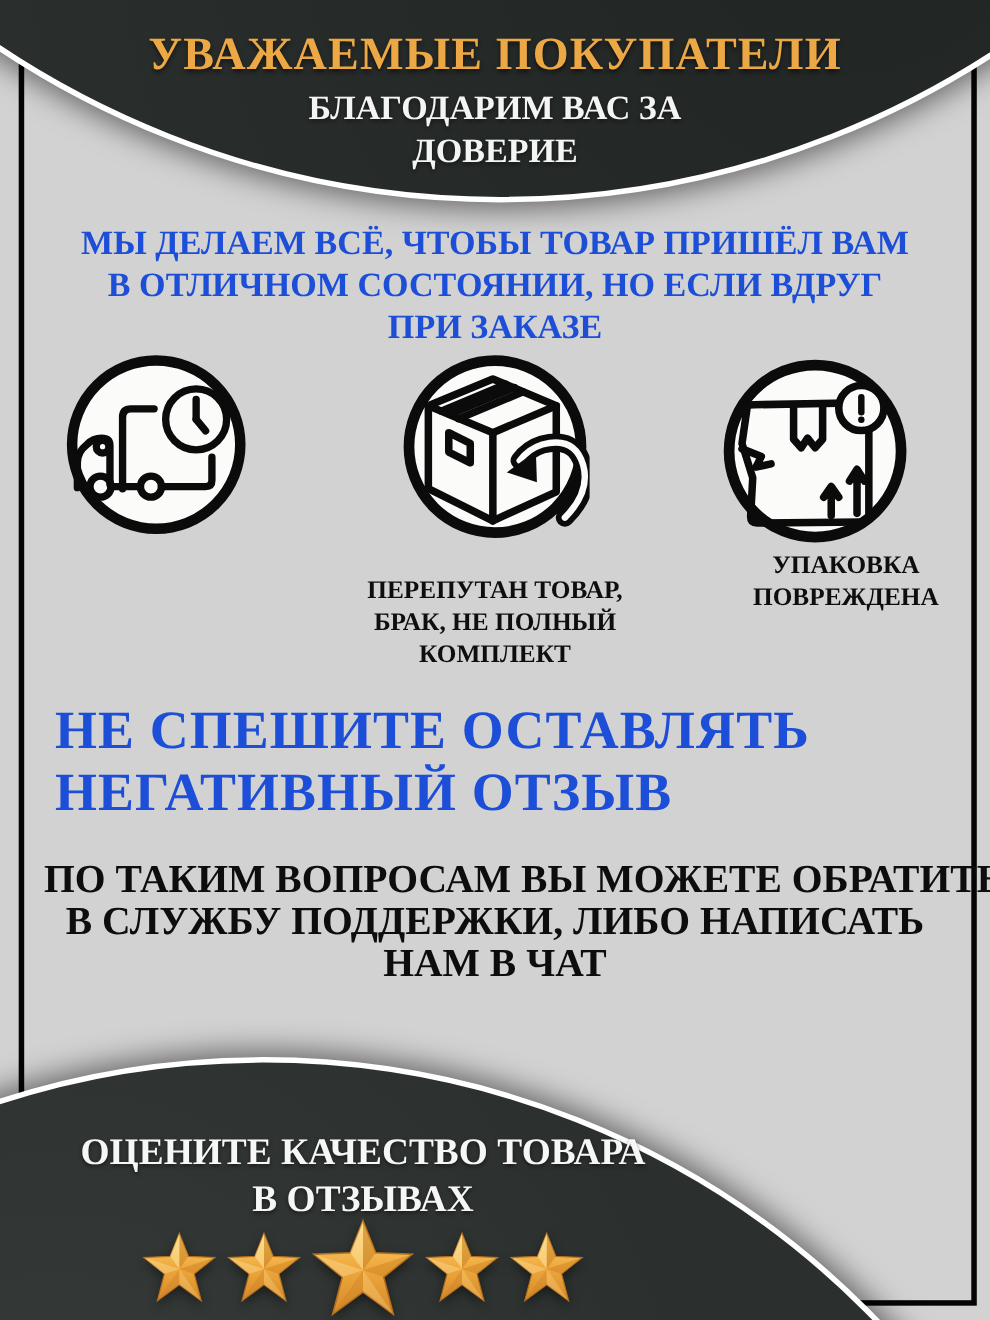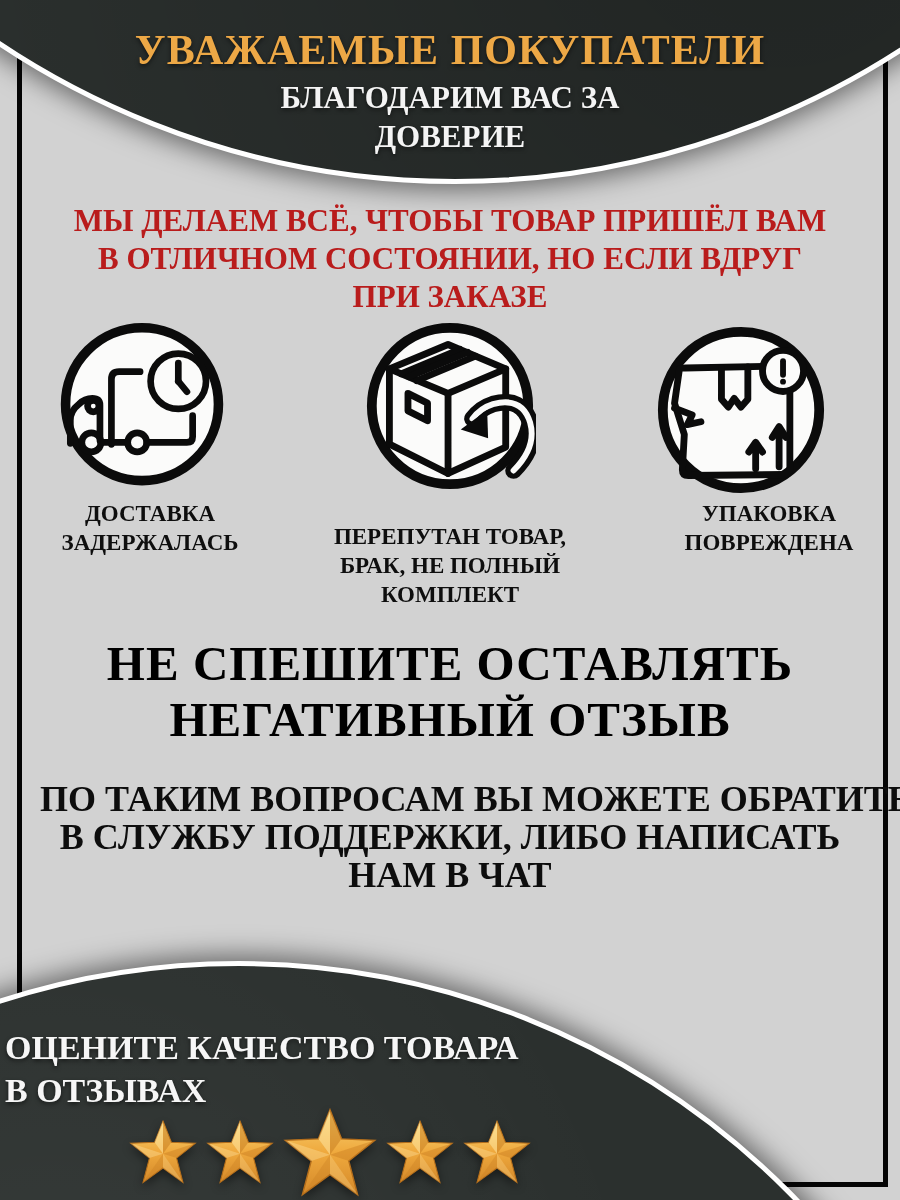--- a/index.html
+++ b/index.html
@@ -38,26 +38,26 @@
   }
   .header-subtitle{
     position:absolute; left:0; top:78px; width:900px; z-index:3;
     text-align:center; font-size:31px; font-weight:700; line-height:39px;
     color:#f4f4f4; text-shadow:0 2px 4px rgba(0,0,0,0.5);
   }
 
   
   .intro{
     position:absolute; left:50px; top:202px; width:800px; z-index:3;
-    text-align:center; font-size:31px; font-weight:700; line-height:38px; color:#b91c1c;
+    text-align:center; font-size:31px; font-weight:700; line-height:38px; color:#1d4ed8;
   }
   .warning-heading{
     position:absolute; left:50px; top:636px; width:800px; z-index:3;
-    text-align:center; font-size:49px; font-weight:700; line-height:56px;
-    letter-spacing:1px; color:#000000;
+    text-align:left; font-size:49px; font-weight:700; line-height:56px;
+    letter-spacing:1px; color:#1d4ed8;
   }
   .warning-body{
     position:absolute; left:40px; top:780px; width:820px; z-index:3;
     text-align:center; font-size:36px; font-weight:700; line-height:38px; color:#0d0d0d;
   }
 
   
   .icon-circle{
     position:absolute; top:322px; width:172px; height:172px; z-index:3;
   }
@@ -66,21 +66,21 @@
     position:absolute; top:499px; width:300px; z-index:3;
     text-align:center; font-size:23px; font-weight:700; line-height:29px; color:#0e0e0e;
   }
   .ic-1{ left:56px; } .lb-1{ left:0px; }
   .ic-2{ left:364px; } .lb-2{ left:300px;margin-top:23px; }
   .ic-3{ left:655px; top:325px; } .lb-3{ left:619px; }
 
   
   .footer-text{
     position:absolute; left:5px; top:1026px; width:650px; z-index:3;
-    font-size:34px; font-weight:700; line-height:43px;
+    text-align:center; font-size:34px; font-weight:700; line-height:43px;
     color:#f6f6f6; text-shadow:0 2px 4px rgba(0,0,0,0.55);
   }
   .stars{
     position:absolute; left:5px; top:1104px; width:650px; height:96px; z-index:3;
     display:flex; align-items:center; justify-content:center; gap:9px;
   }
   .star{ width:68px; height:66px; filter:drop-shadow(0 4px 5px rgba(0,0,0,0.45)); }
   .star-lg{ width:94px; height:91px; }
   .stars svg{ display:block; width:100%; height:100%; }
 
@@ -114,22 +114,20 @@
         <path d="M 47,126 H 75"></path>
         <path d="M 95,126 H 137 Q 143,126 143,120 V 98"></path>
         <circle cx="37" cy="126" r="10"></circle>
         <circle cx="85" cy="126" r="10"></circle>
         <circle cx="128" cy="62" r="29" fill="#fbfbfa"></circle>
         <path d="M 128,62 L 128,43"></path>
         <path d="M 128,62 L 137,73"></path>
       </g>
     </svg>
   </div>
-  <div class="issue-label lb-1 ml">ДОСТАВКА
-ЗАДЕРЖАЛАСЬ</div>
 
   <div class="icon-circle ic-2">
     <svg viewBox="0 0 176 176">
       <circle cx="88" cy="86" r="80" fill="#fbfbfa" stroke="#0b0b0b" stroke-width="10"></circle>
       <g class="icon-stroke" stroke-width="7">
         <polygon points="86,23 145,48 86,73 26,48" fill="#fbfbfa"></polygon>
         <path d="M 26,48 V 125 L 86,155 V 73"></path>
         <path d="M 145,48 V 128 L 86,155"></path>
         <path d="M 98,28 L 38,53"></path>
         <path d="M 106,31 L 46,56"></path>

